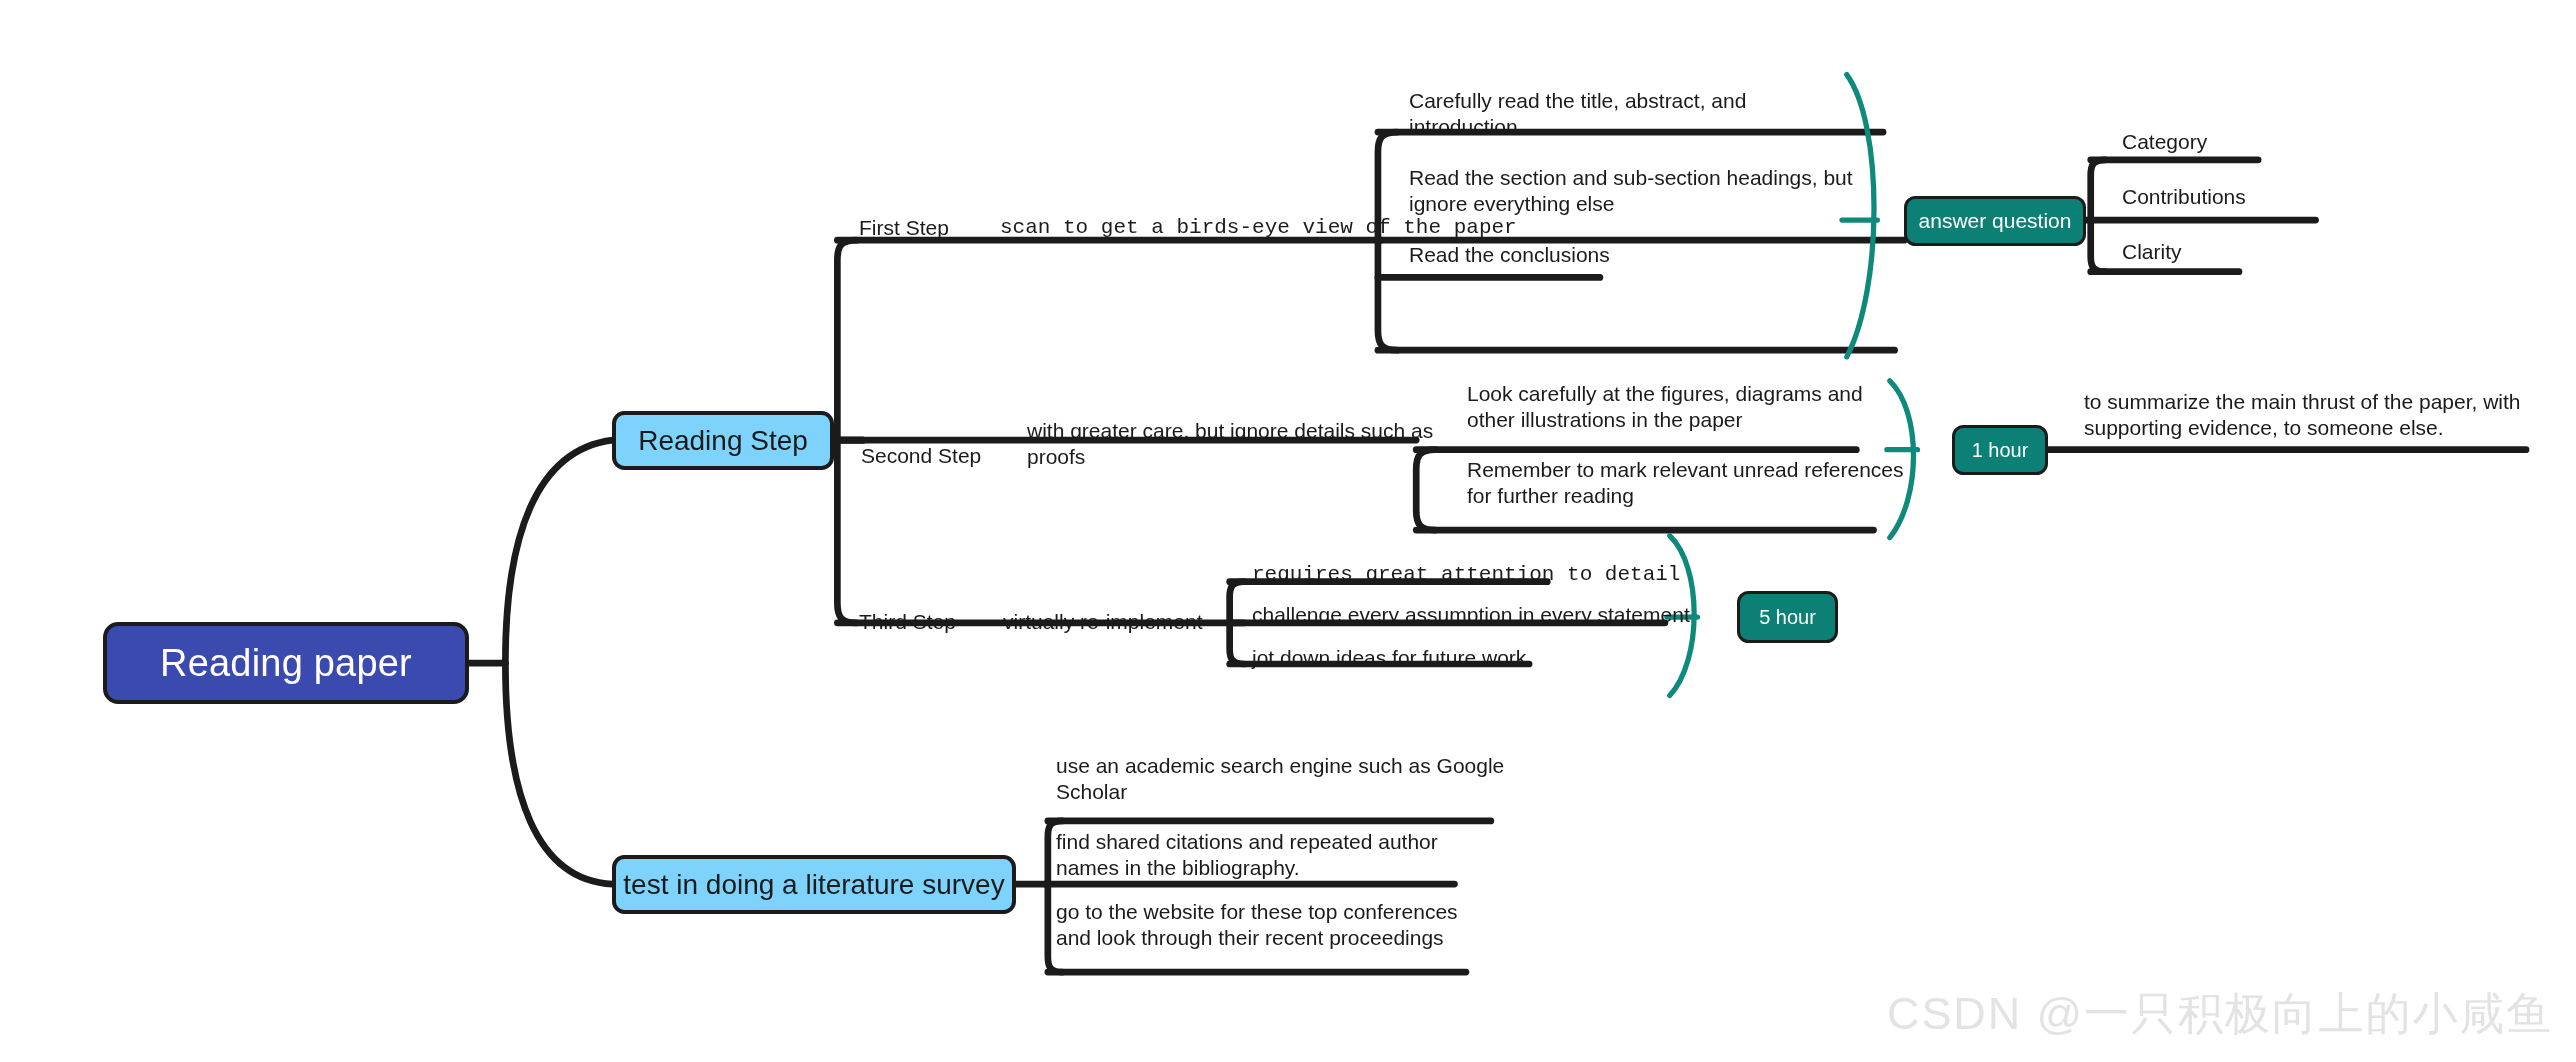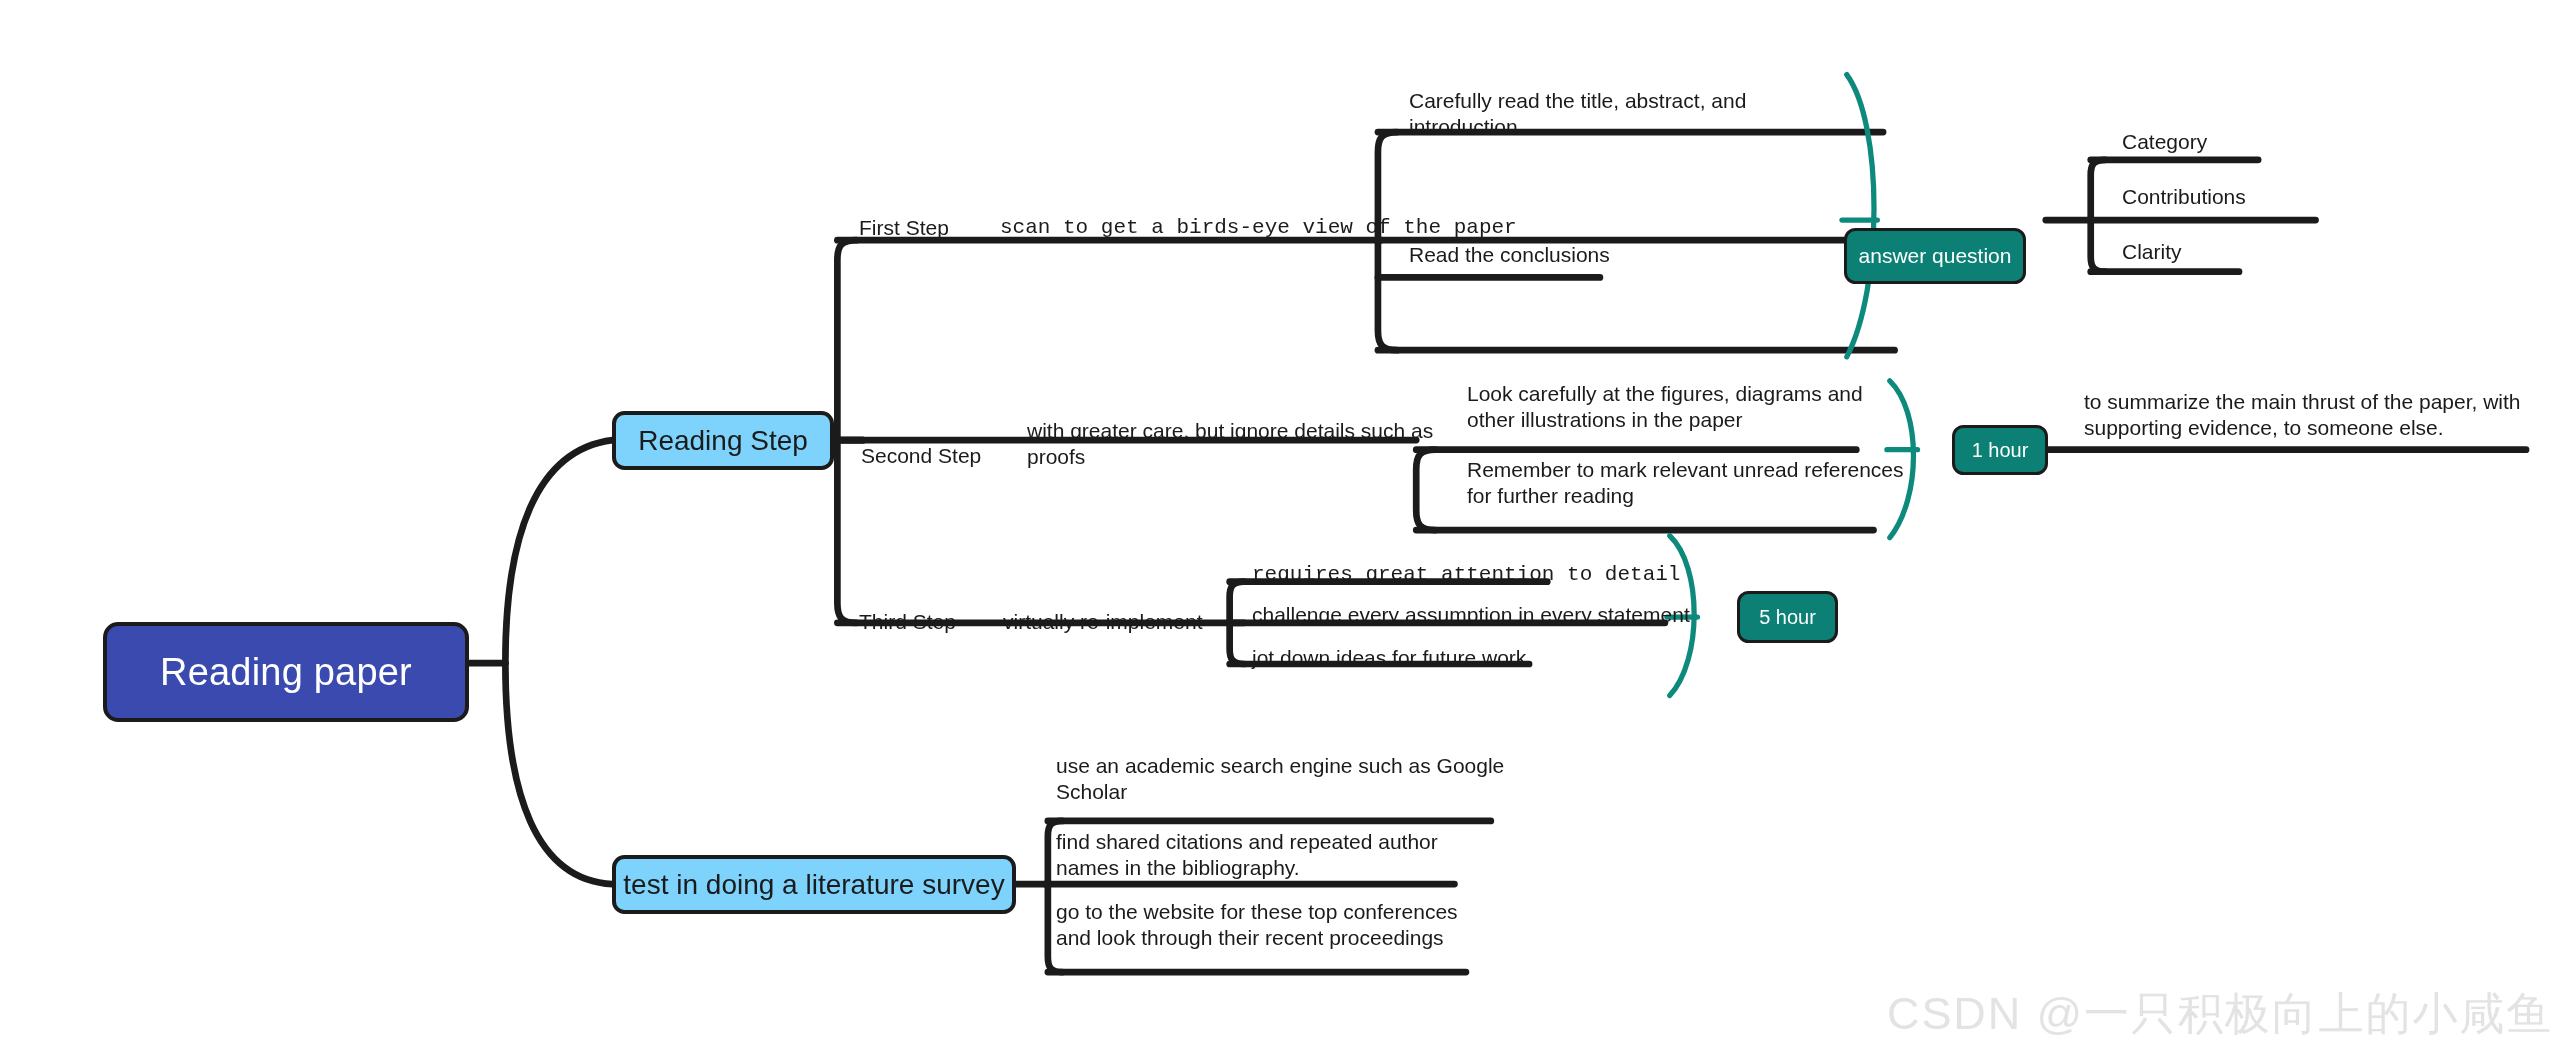--- a/index.html
+++ b/index.html
@@ -144,33 +144,33 @@
       <path d="M 1925 230 L 1962 230"></path>
 
       <path d="M 1975 398 C 2008 430 2008 520 1975 562"></path>
       <path d="M 1972 470 L 2004 470"></path>
 
       <path d="M 1745 560 C 1779 592 1779 690 1745 727"></path>
       <path d="M 1742 645 L 1774 645"></path>
     </g>
   </svg>
 
-  <div class="node node-root" style="left:103px; top:622px; width:366px; height:100px;text-align:center;">
+  <div class="node node-root" style="left:103px; top:622px; width:366px; height:82px;text-align:center;">
     <span>Reading paper</span>
   </div>
 
   <div class="node node-branch" style="left:612px; top:411px; width:222px; height:59px;">
     <span>Reading Step</span>
   </div>
 
   <div class="node node-branch" style="left:612px; top:855px; width:404px; height:59px;">
     <span>test in doing a literature survey</span>
   </div>
 
-  <div class="node node-badge" style="left:1844px; top:196px; width:182px; height:56px;margin-top:32px;">
+  <div class="node node-badge" style="left:1904px; top:196px; width:182px; height:50px;">
     <span>answer question</span>
   </div>
 
   <div class="node node-badge node-badge-sm" style="left:1952px; top:425px; width:96px; height:50px;">
     <span>1 hour</span>
   </div>
 
   <div class="node node-badge node-badge-sm" style="left:1737px; top:591px; width:101px; height:52px;">
     <span>5 hour</span>
   </div>
@@ -180,20 +180,22 @@
 
   <div class="label label-step" style="left:861px; top:443px;">Second Step</div>
   <div class="label label-desc" style="left:1027px; top:418px;">with greater care, but ignore details such as
 proofs</div>
 
   <div class="label label-step" style="left:859px; top:609px;">Third Step</div>
   <div class="label label-desc" style="left:1003px; top:609px;">virtually re-implement</div>
 
   <div class="label label-leaf" style="left:1409px; top:88px;">Carefully read the title, abstract, and
 introduction</div>
+  <div class="label label-leaf" style="left:1409px; top:165px;">Read the section and sub-section headings, but
+ignore everything else</div>
   <div class="label label-leaf" style="left:1409px; top:242px;">Read the conclusions</div>
 
   <div class="label label-leaf" style="left:2122px; top:129px;">Category</div>
   <div class="label label-leaf" style="left:2122px; top:184px;">Contributions</div>
   <div class="label label-leaf" style="left:2122px; top:239px;">Clarity</div>
 
   <div class="label label-leaf" style="left:1467px; top:381px;">Look carefully at the figures, diagrams and
 other illustrations in the paper</div>
   <div class="label label-leaf" style="left:1467px; top:457px;">Remember to mark relevant unread references
 for further reading</div>

